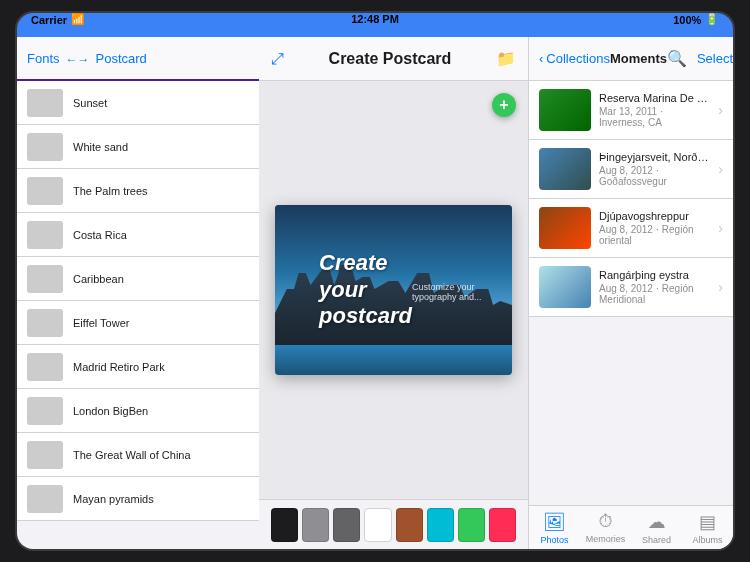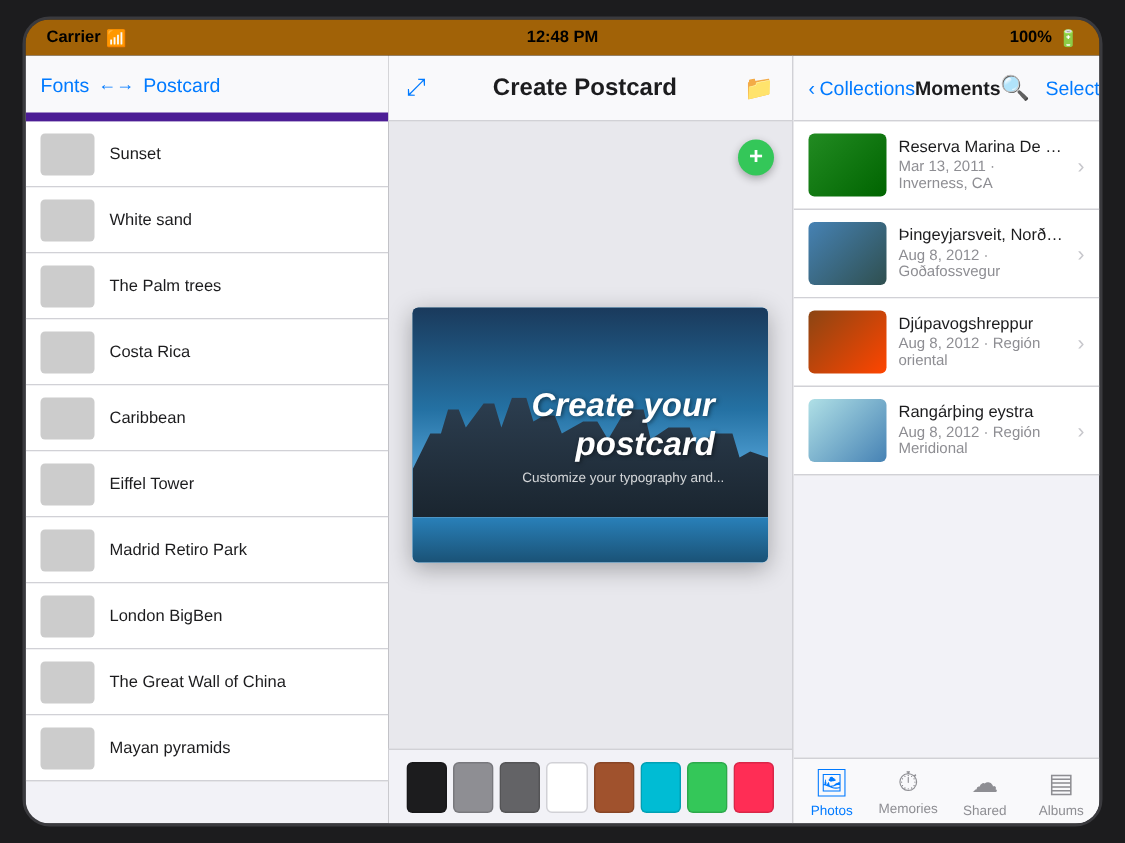--- a/index.html
+++ b/index.html
@@ -18,24 +18,24 @@
       background: #2a2a2e;
       border-radius: 18px;
       display: flex;
       flex-direction: column;
       overflow: hidden;
       position: relative;
       border: 2px solid #3a3a3e;
     }
     
     .status-bar {
-      background: #a16207;
+      background: #3b82f6;
       height: 24px;
       display: flex;
-      align-items: center;
+      align-items: flex-start;
       justify-content: space-between;
       padding: 0 14px;
       font-size: 11px;
       font-weight: 600;
       flex-shrink: 0;
     }
     .status-bar .left { display: flex; align-items: center; gap: 4px; }
     .status-bar .center { position: absolute; left: 50%; transform: translateX(-50%); font-size: 11px; }
     .status-bar .right { display: flex; align-items: center; gap: 4px; }
     
@@ -49,21 +49,21 @@
       width: 242px;
       background: #f2f2f7;
       display: flex;
       flex-direction: column;
       flex-shrink: 0;
       overflow: hidden;
     }
     .left-nav {
       height: 44px;
       background: #f9f9fb;
-      border-bottom: 6px solid #4c1d95;
+      border-bottom: 2px solid #4c1d95;
       display: flex;
       align-items: center;
       padding: 0 10px;
       gap: 6px;
       flex-shrink: 0;
     }
     .left-nav .fonts-btn {
       color: #007aff;
       font-size: 13px;
       font-weight: 500;
@@ -184,25 +184,25 @@
       position: absolute;
       bottom: 0;
       left: 0; right: 0;
       height: 30px;
       background: linear-gradient(to bottom, #2980b9, #1a5276);
     }
     .postcard-preview .overlay-text {
       position: absolute;
       inset: 0;
       display: flex;
-      flex-direction: column;
+      flex-direction: row;
       align-items: center;
       justify-content: center;
       color: white;
-      text-align: right;
+      text-align: left;
       margin-left: 44px;
     }
     .postcard-preview .overlay-text .main-text {
       font-size: 22px;
       font-weight: bold;
       font-style: italic;
       text-shadow: 1px 1px 3px rgba(0,0,0,0.5);
       line-height: 1.2;
     }
     .postcard-preview .overlay-text .sub-text {

